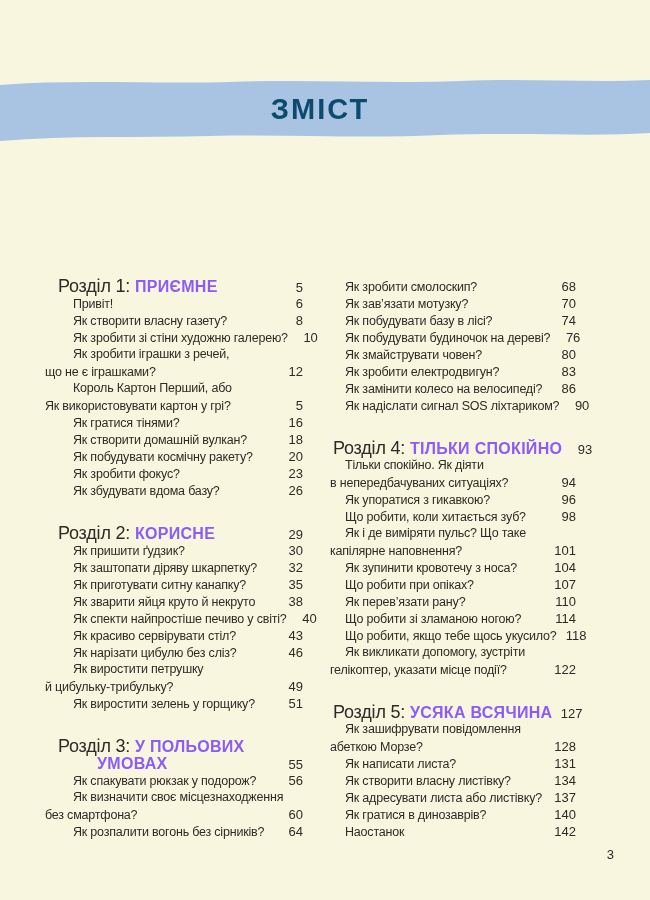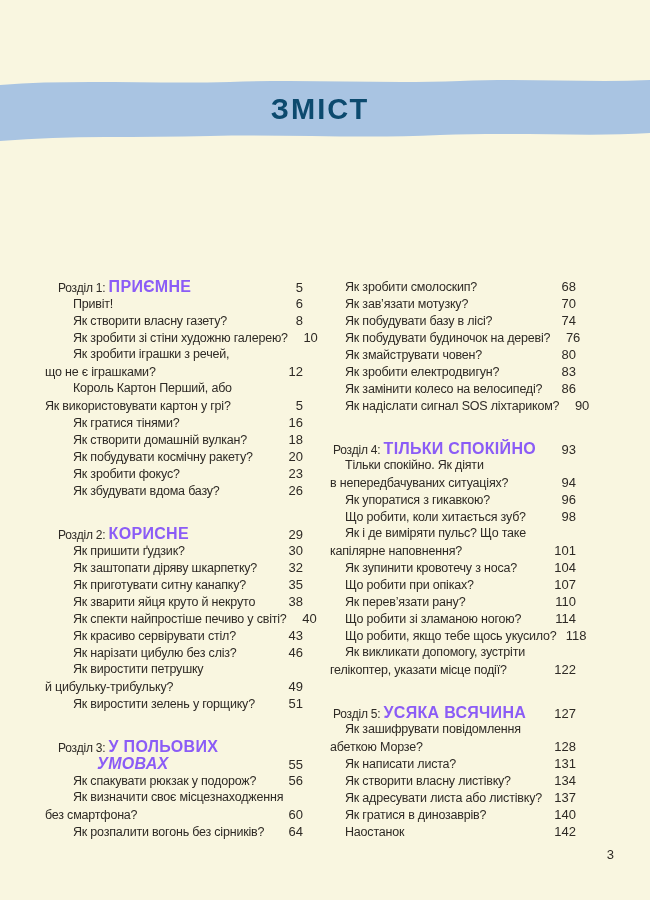--- a/index.html
+++ b/index.html
@@ -18,22 +18,22 @@
   .col-left{left:45px;width:258px;--ind-item:28px;--ind-head:13px;--ind-head2:52px;}
   .col-right{left:330px;width:246px;--ind-item:15px;--ind-head:3px;--ind-head2:52px;}
   .section{margin-top:26px;}
   .section:first-child{margin-top:0;}
   .row{display:flex;align-items:baseline;height:17px;line-height:17px;}
   .txt{flex:1 1 auto;white-space:nowrap;font-size:12.5px;letter-spacing:-0.2px;}
   .pg{flex:0 0 auto;min-width:30px;text-align:right;font-size:13px;}
   .entry-first{padding-left:var(--ind-item);}
   .entry-cont{padding-left:0;}
   .head-first{padding-left:var(--ind-head);}
-  .head-cont{padding-left:var(--ind-head2);font-style:italic;}
-  .hdr-prefix{font-size:12px;}
+  .head-cont{padding-left:var(--ind-head2);}
+  .hdr-prefix{font-size:18px;}
   .hdr-title{font-weight:bold;font-size:16px;letter-spacing:0.3px;color:#8b5cf6;}
   .footer-page{position:absolute;top:847px;right:36px;font-size:13px;}
 </style>
 </head>
 <body>
 
 <div class="banner-wrap">
   <svg width="650" height="75" viewBox="0 0 650 75">
     <path d="M0,10 C70,4 150,9 230,7 C310,4 380,9 460,6 C530,3 590,8 650,5
              L650,58 C590,62 520,57 440,60 C360,64 290,59 210,61 C140,63 70,60 0,66 Z" fill="#a9c4e2"></path>

